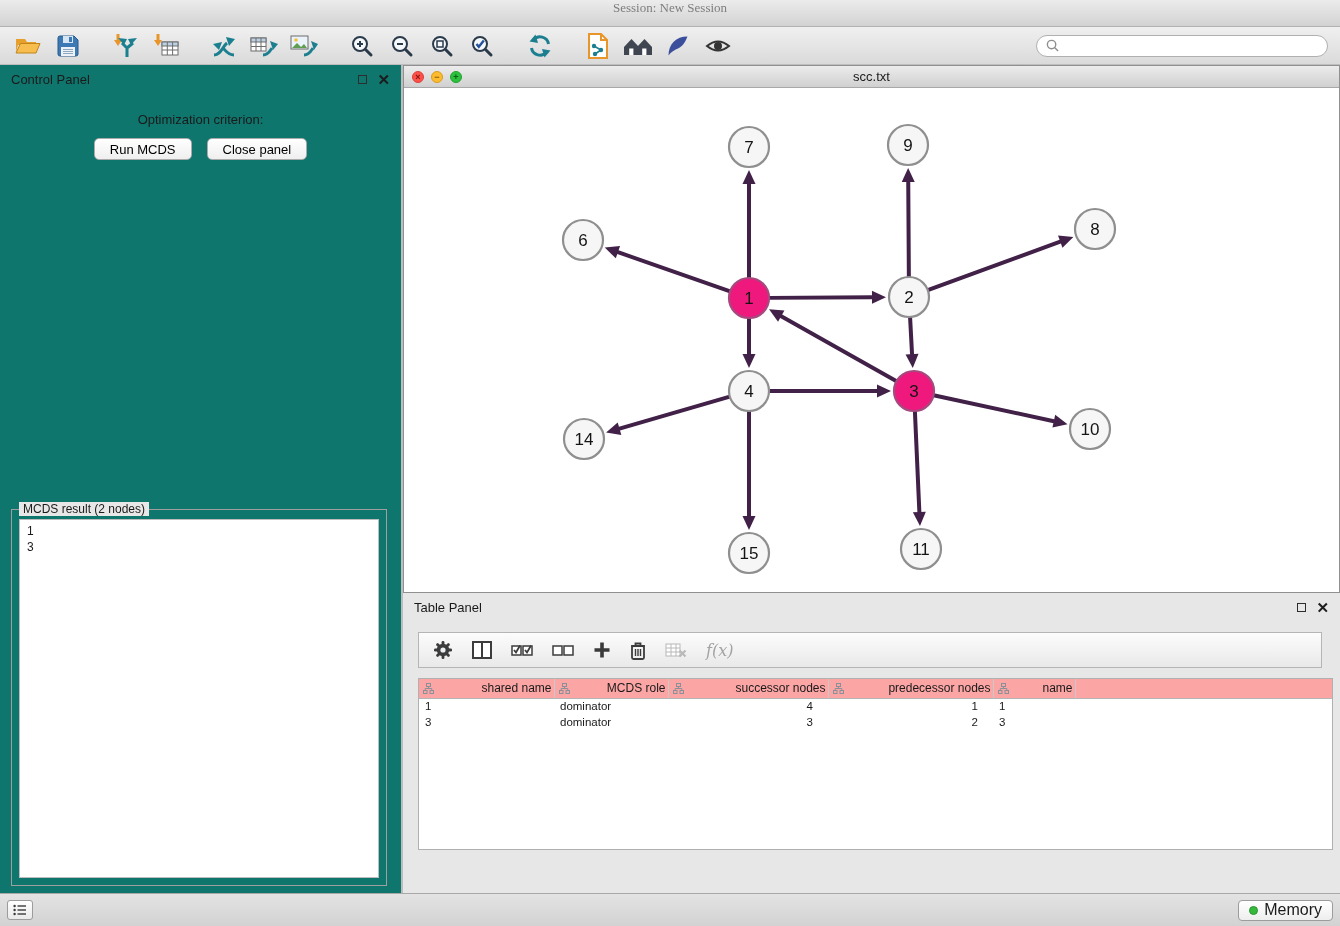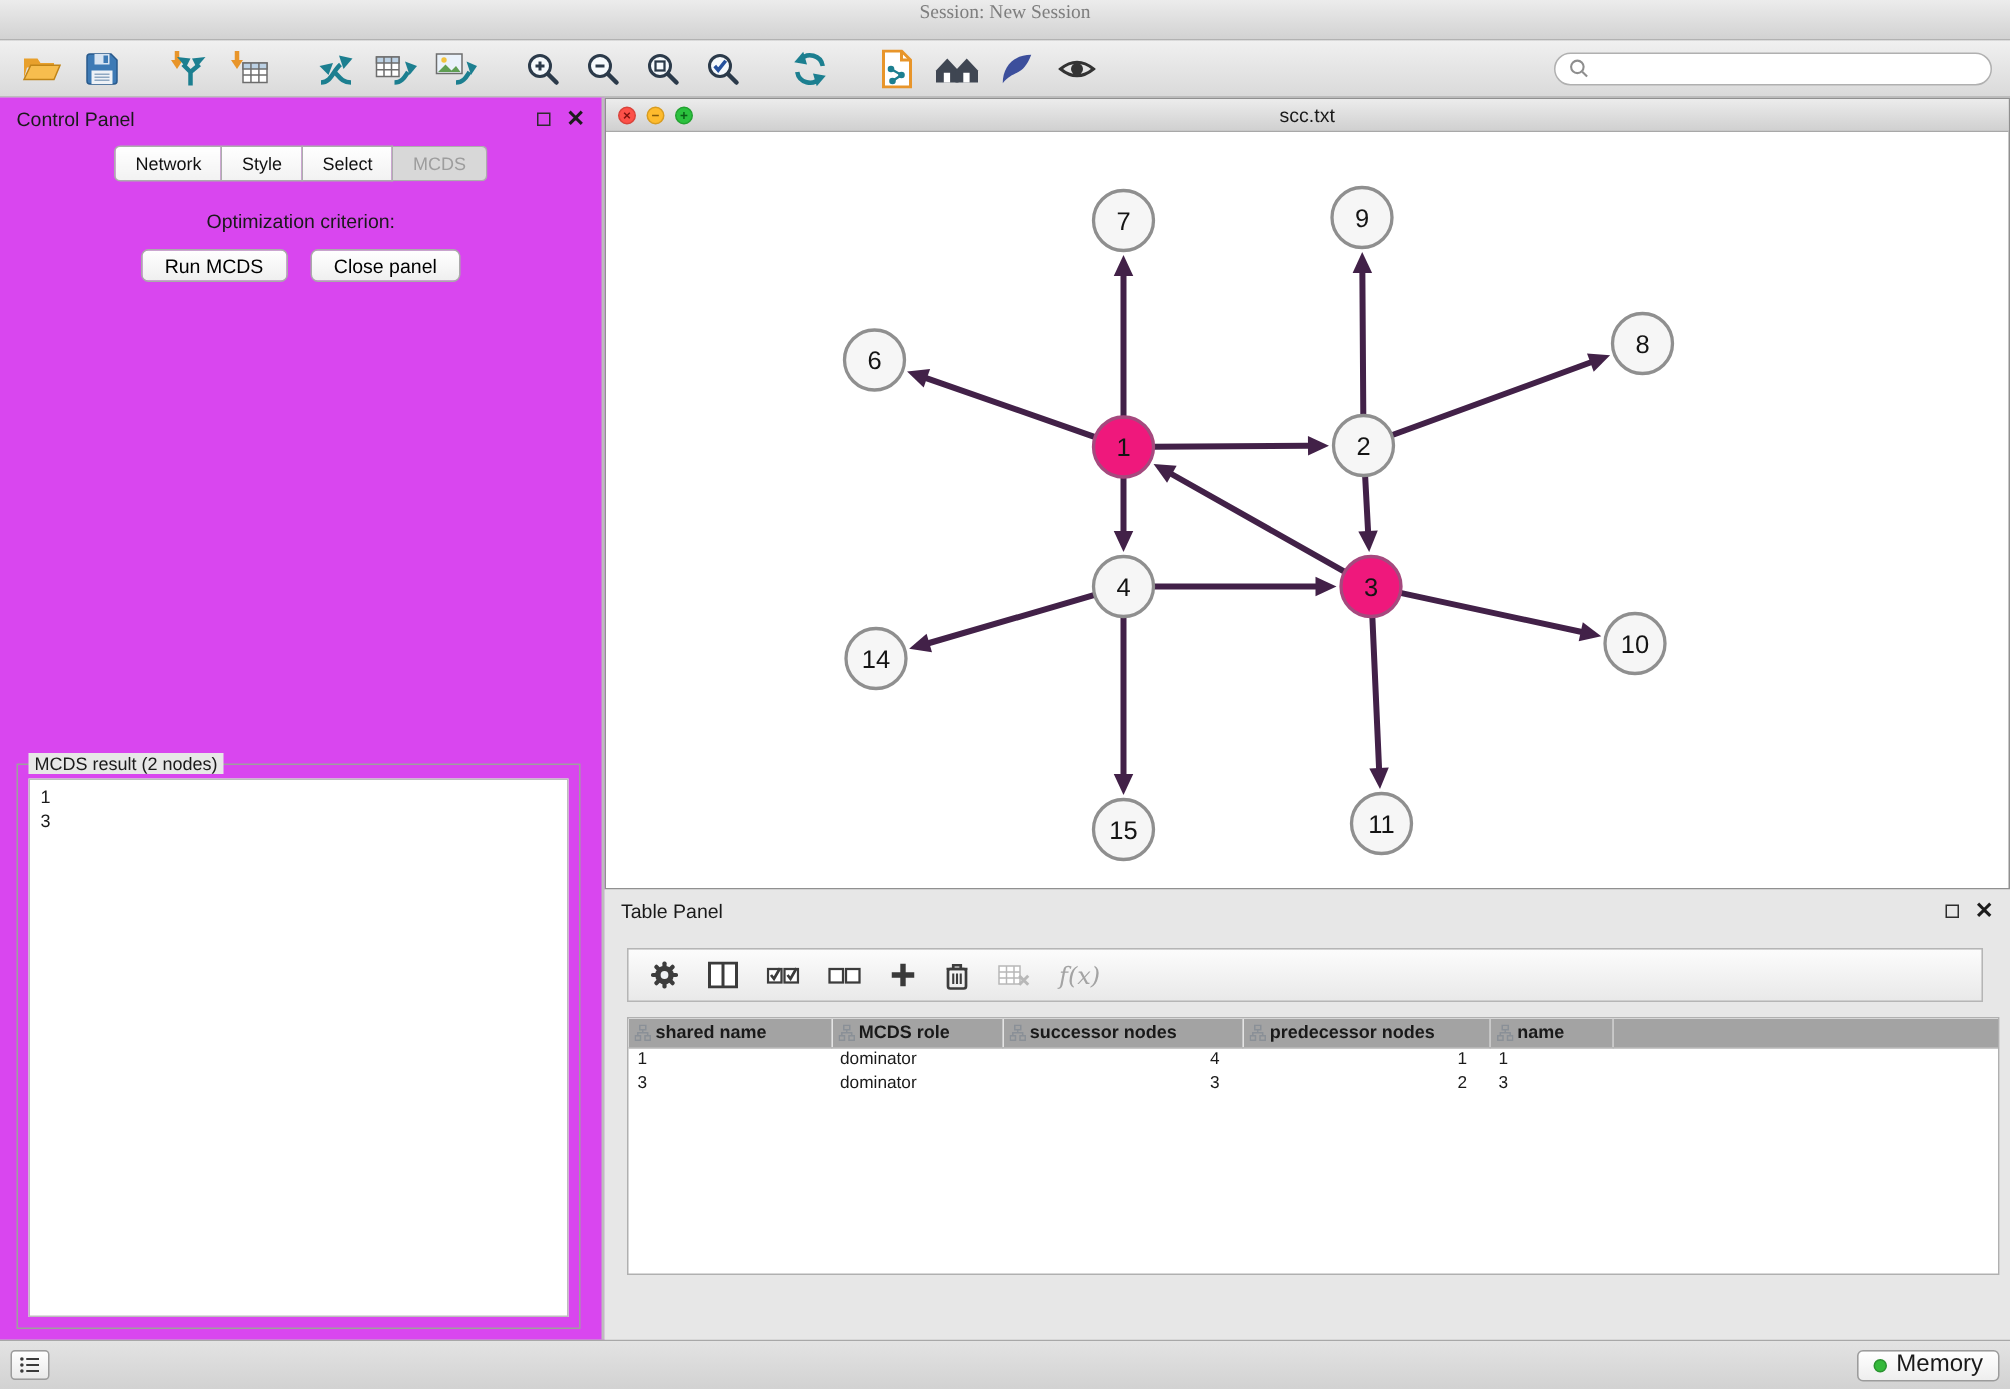--- a/index.html
+++ b/index.html
@@ -16,21 +16,21 @@
   .tb-group { display:flex; align-items:center; gap:8px; margin-right:26px; }
   .tb-btn { width:32px; height:30px; display:flex; align-items:center; justify-content:center; cursor:default; }
   .search-box { margin-left:auto; width:292px; height:22px; background:#fff; border:1px solid #b0b0b0;
                 border-radius:12px; display:flex; align-items:center; gap:5px; padding:0 9px; }
   .search-box input { border:none; outline:none; flex:1; font-size:12px; background:transparent; font-family:"Liberation Sans",sans-serif; }
 
   
   .main { display:flex; height:828px; }
 
   
-  .control-panel { width:403px; background:#d946ef; border-right:2px solid #bdbdbd; position:relative; flex:none; }
+  .control-panel { width:403px; background:#0f766e; border-right:2px solid #bdbdbd; position:relative; flex:none; }
   .panel-header { height:28px; display:flex; align-items:center; padding:0 11px; font-size:13px; }
   .ph-icons { margin-left:auto; display:flex; align-items:center; gap:10px; }
   .float-icon { width:9px; height:9px; border:1.5px solid #2d2d2d; display:inline-block; }
   .close-x { font-size:15px; font-weight:bold; color:#1c1c1c; line-height:1; }
   .seg-tabs { display:flex; justify-content:center; margin-top:4px; }
   .tab { font-size:12px; padding:4px 13px 4px; background:linear-gradient(#ffffff,#f2f2f2); border:1px solid #adadad;
          border-left:none; color:#111; cursor:default; }
   .tab:first-child { border-left:1px solid #adadad; border-radius:4px 0 0 4px; }
   .tab:last-child { border-radius:0 4px 4px 0; }
   .tab.active { background:#d8d8d8; color:#9d9d9d; }
@@ -59,22 +59,22 @@
   .tl.green { background:#2bc13e; border:1px solid #22a230; color:#0b5e17; }
   #graph-svg { display:block; }
 
   .table-panel { flex:1; background:#e7e7e7; position:relative; }
   .table-toolbar { margin:11px 18px 0 15px; height:36px; background:linear-gradient(#fcfcfc,#e9e9e9);
                    border:1px solid #b5b5b5; display:flex; align-items:center; gap:19px; padding:0 14px; }
   .tt-btn { display:flex; align-items:center; justify-content:center; }
   .fx-label { font-family:"DejaVu Serif", serif; font-style:italic; font-size:16px; color:#a3a3a3; }
   .table-box { margin:10px 7px 0 15px; height:172px; background:#fff; border:1px solid #b0b0b0; overflow:hidden; }
   table { border-collapse:collapse; width:100%; table-layout:fixed; }
-  th { background:#a3a3a3; border-right:1px solid #c9c9c9; border-bottom:1px solid #b5b5b5; font-weight:bold;
-       font-size:12px; height:19px; position:relative; text-align:left; padding:0 2px 0 18px; white-space:nowrap; overflow:hidden; }
+  th { background:#fca5a5; border-right:1px solid #c9c9c9; border-bottom:1px solid #b5b5b5; font-weight:normal;
+       font-size:12px; height:19px; position:relative; text-align:right; padding:0 2px 0 18px; white-space:nowrap; overflow:hidden; }
   th .col-icon { position:absolute; left:4px; top:4px; }
   td { font-size:11.5px; height:16px; padding:0 6px; white-space:nowrap; overflow:hidden; }
   td.right { text-align:right; padding-right:15px; }
   .bottom-tabs { position:absolute; left:0; right:0; top:272px; display:flex; justify-content:center; }
 
   
   .statusbar { height:33px; background:linear-gradient(#e3e3e3,#d2d2d2); border-top:1px solid #a8a8a8;
                display:flex; align-items:center; padding:0 7px; }
   .sb-btn { width:26px; height:20px; background:linear-gradient(#ffffff,#e9e9e9); border:1px solid #9c9c9c;
             border-radius:3px; display:flex; align-items:center; justify-content:center; }
@@ -244,26 +244,20 @@
 <div class="main">
 
   <div class="control-panel">
     <div class="panel-header">
       <span>Control Panel</span>
       <span class="ph-icons">
         <span class="float-icon"></span>
         <span class="close-x">✕</span>
       </span>
     </div>
-    <div class="seg-tabs" id="cp-tabs">
-        <span class="tab">Network</span>
-        <span class="tab">Style</span>
-        <span class="tab">Select</span>
-        <span class="tab active">MCDS</span>
-      </div>
     <div class="opt-label">Optimization criterion:</div>
     <div class="btn-row">
       <button class="mac-btn">Run MCDS</button>
       <button class="mac-btn">Close panel</button>
     </div>
     <div class="result-group">
       <span class="group-label">MCDS result (2 nodes)</span>
       <div class="result-list" id="result-list">
           <div>1</div>
           <div>3</div>

